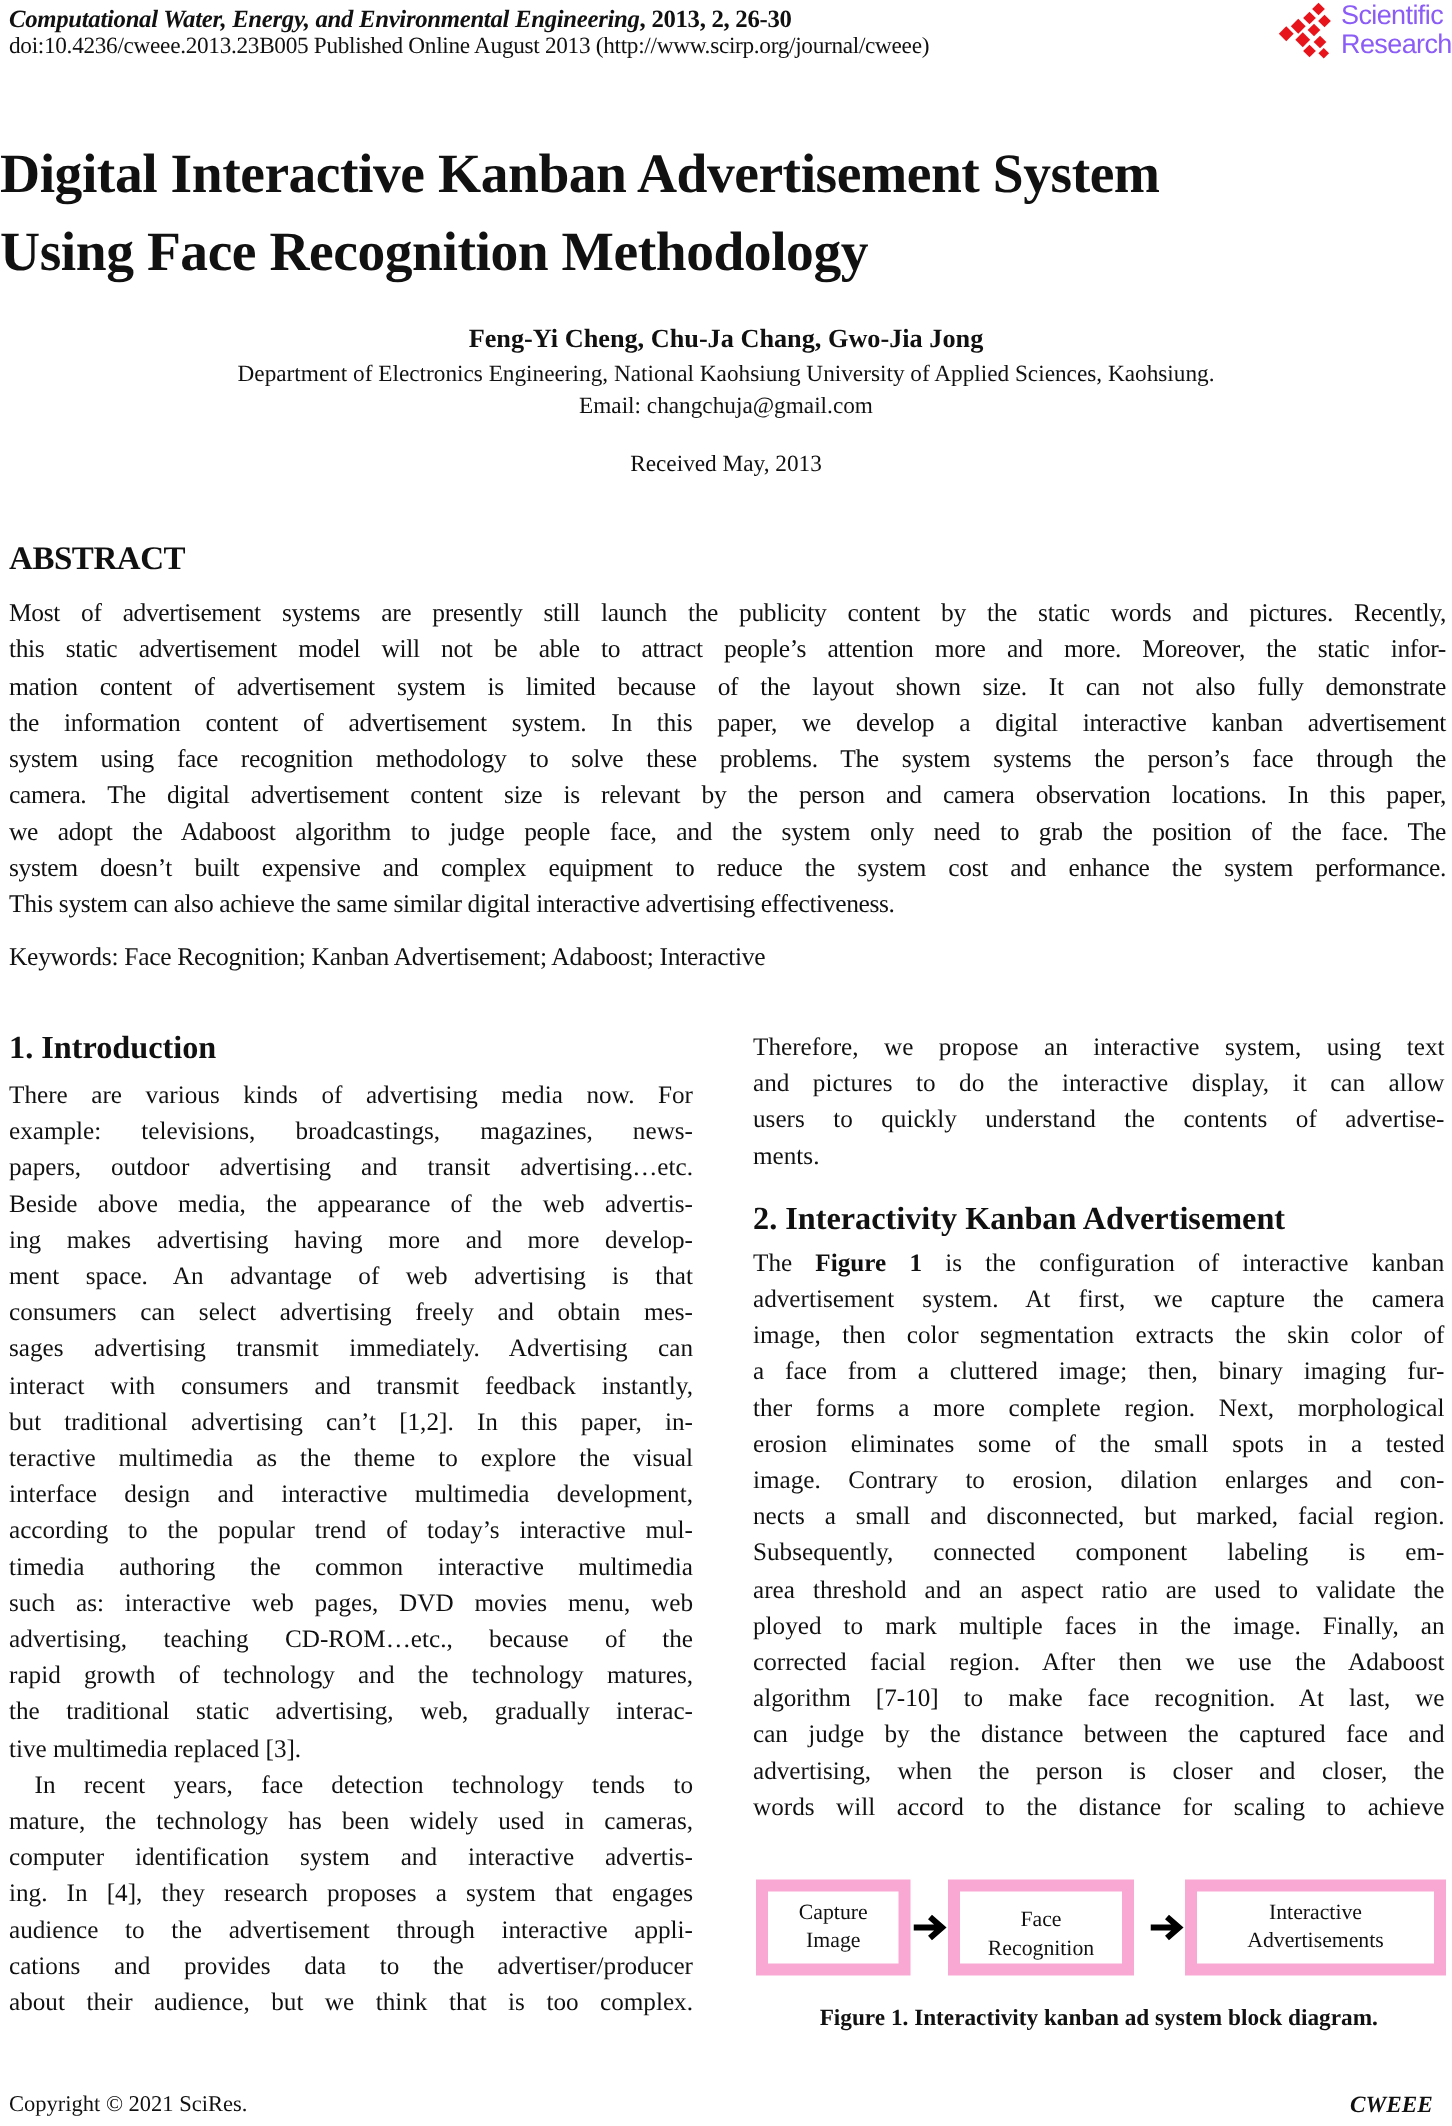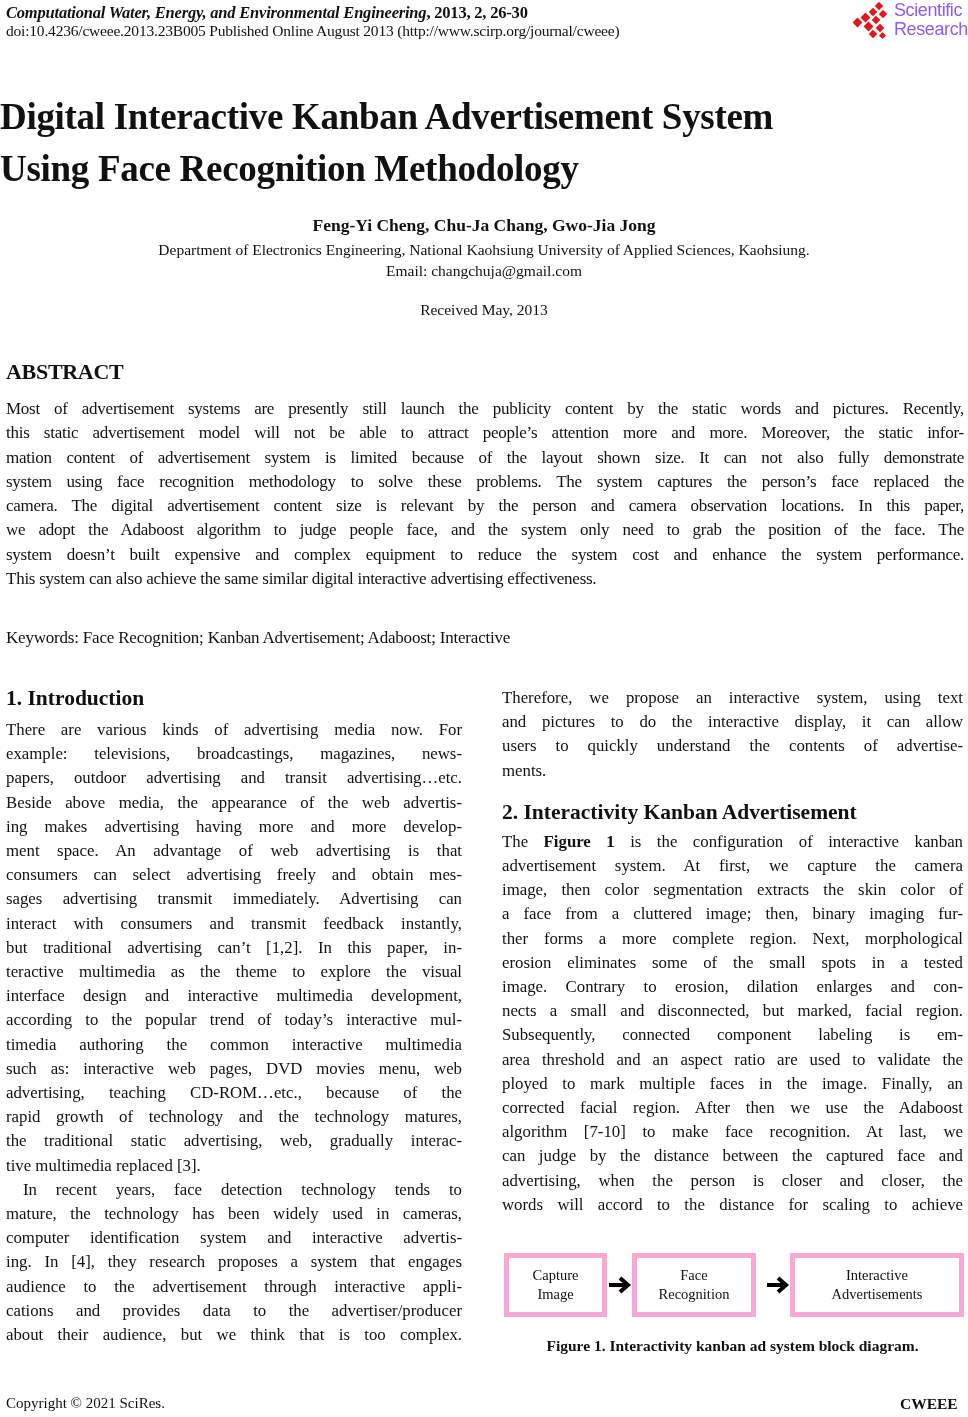--- a/index.html
+++ b/index.html
@@ -34,26 +34,26 @@
   .keywords { left: 6px; top: 628px; font-size: 17px; letter-spacing: -0.2px; }
   .keywords b { font-weight: normal; }
   .col-left { left: 6px; top: 684px; width: 456px; }
   .col-right { left: 502px; top: 686px; width: 461px; }
   .sec-h { font-weight: bold; font-size: 21.5px; margin: 0; line-height: 28px; }
   .para { font-size: 16.8px; line-height: 24.2px; margin: 0; }
   .para .ln { display: block; text-align: justify; text-align-last: justify; white-space: nowrap; }
   .para .ln.last { text-align-last: left; }
   .para .ln.indent { padding-left: 17px; }
   .figure { left: 504px; top: 1253px; width: 460px; height: 70px; }
-  .fbox { position: absolute; top: 0; height: 64px; border: 5px solid #f9a8d4; box-sizing: border-box;
+  .fbox { position: absolute; top: 0; height: 64px; border: 8px solid #f9a8d4; box-sizing: border-box;
     display: flex; align-items: center; justify-content: center; text-align: center; font-size: 14.5px; line-height: 19px; background: #fff; }
   .farrow { position: absolute; top: 22px; }
   .fig-caption { left: 502px; top: 1337px; width: 461px; text-align: center; font-weight: bold; font-size: 15.5px; }
   .footer-left { left: 6px; top: 1395px; font-size: 15px; }
-  .footer-right { left: 900px; top: 1395px; font-size: 15.5px; font-weight: bold; }
+  .footer-right { left: 900px; top: 1395px; font-size: 15.5px; font-weight: bold; font-style: italic; }
 </style>
 </head>
 <body>
 
 <div class="abs journal-line">
   <span>Computational Water, Energy, and Environmental Engineering</span><span class="nums">, 2013, 2, 26-30</span>
 </div>
 <div class="abs doi-line">doi:10.4236/cweee.2013.23B005 Published Online August 2013 (http://www.scirp.org/journal/cweee)</div>
 
 <div class="abs logo">
@@ -86,21 +86,22 @@
   <div>Department of Electronics Engineering, National Kaohsiung University of Applied Sciences, Kaohsiung.</div>
   <div>Email: changchuja@gmail.com</div>
 </div>
 <div class="abs received">Received May, 2013</div>
 
 <div class="abs abstract-h">ABSTRACT</div>
 <div class="abs abstract-body">
   <span class="ln">Most of advertisement systems are presently still launch the publicity content by the static words and pictures. Recently,</span>
   <span class="ln">this static advertisement model will not be able to attract people’s attention more and more. Moreover, the static infor-</span>
   <span class="ln">mation content of advertisement system is limited because of the layout shown size. It can not also fully demonstrate</span>
-  <span class="ln">system using face recognition methodology to solve these problems. The system captures the person’s face replaced the</span>
+  <span class="ln">the information content of advertisement system. In this paper, we develop a digital interactive kanban advertisement</span>
+  <span class="ln">system using face recognition methodology to solve these problems. The system systems the person’s face through the</span>
   <span class="ln">camera. The digital advertisement content size is relevant by the person and camera observation locations. In this paper,</span>
   <span class="ln">we adopt the Adaboost algorithm to judge people face, and the system only need to grab the position of the face. The</span>
   <span class="ln">system doesn’t built expensive and complex equipment to reduce the system cost and enhance the system performance.</span>
   <span class="ln last">This system can also achieve the same similar digital interactive advertising effectiveness.</span>
 </div>
 <div class="abs keywords">
   <b>Keywords:</b><span> Face Recognition; Kanban Advertisement; Adaboost; Interactive</span>
 </div>
 
 <div class="abs col-left">
@@ -168,21 +169,21 @@
 <div class="abs figure">
   <div class="fbox" style="left:0;width:103px;">
     <div>
         <div>Capture</div>
         <div>Image</div>
       </div>
   </div>
   <svg class="farrow" width="24" height="20" viewBox="0 0 24 20" style="left:105px;">
     <path d="M0 10 H18 M11 3 L19 10 L11 17" stroke="#000" stroke-width="4" fill="none" stroke-linejoin="miter"></path>
   </svg>
-  <div class="fbox" style="left:128px;width:124px;">
+  <div class="fbox" style="left:128px;width:124px;align-items:flex-end;">
     <div>
         <div>Face</div>
         <div>Recognition</div>
       </div>
   </div>
   <svg class="farrow" width="24" height="20" viewBox="0 0 24 20" style="left:263px;">
     <path d="M0 10 H18 M11 3 L19 10 L11 17" stroke="#000" stroke-width="4" fill="none" stroke-linejoin="miter"></path>
   </svg>
   <div class="fbox" style="left:286px;width:174px;">
     <div>

